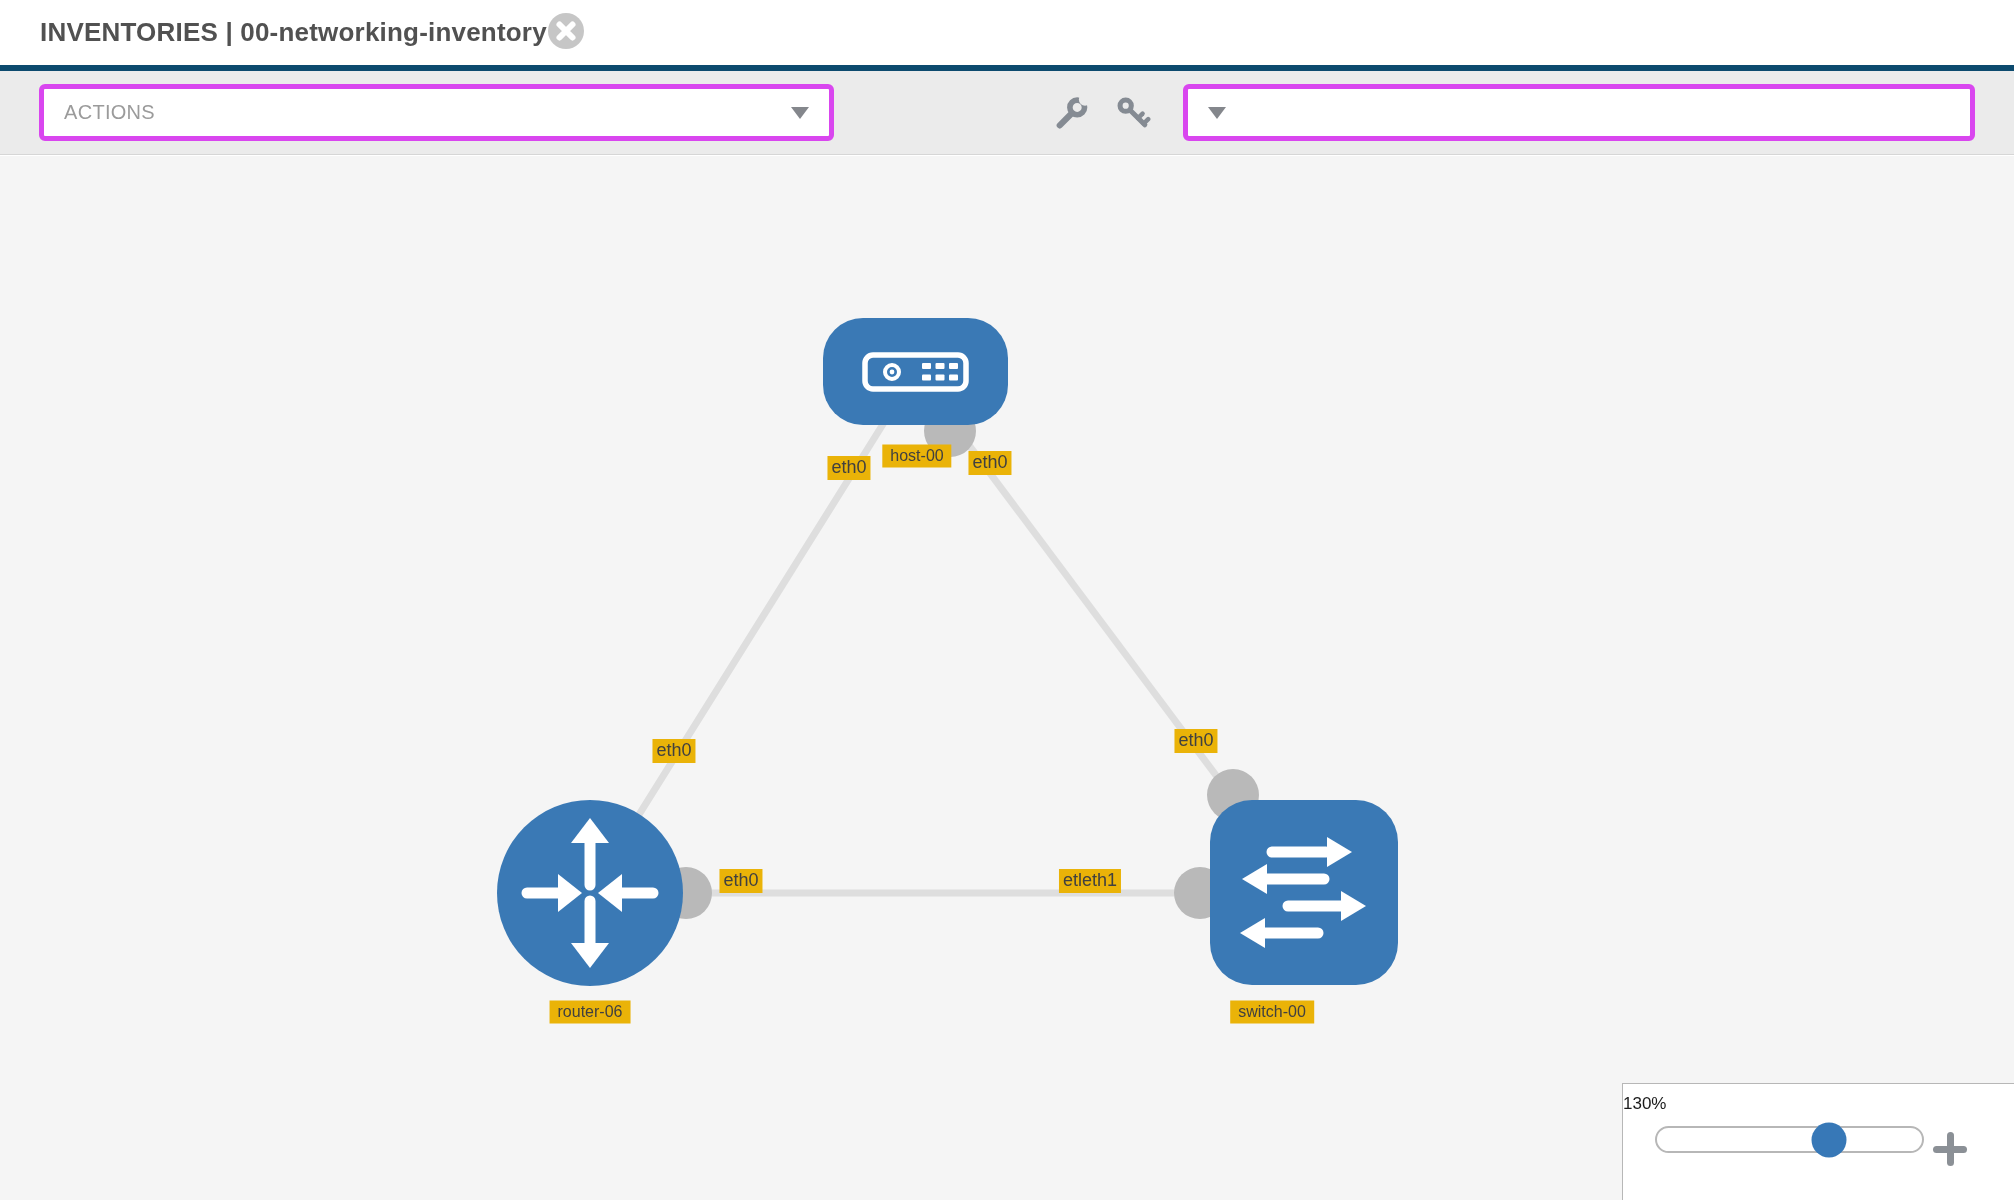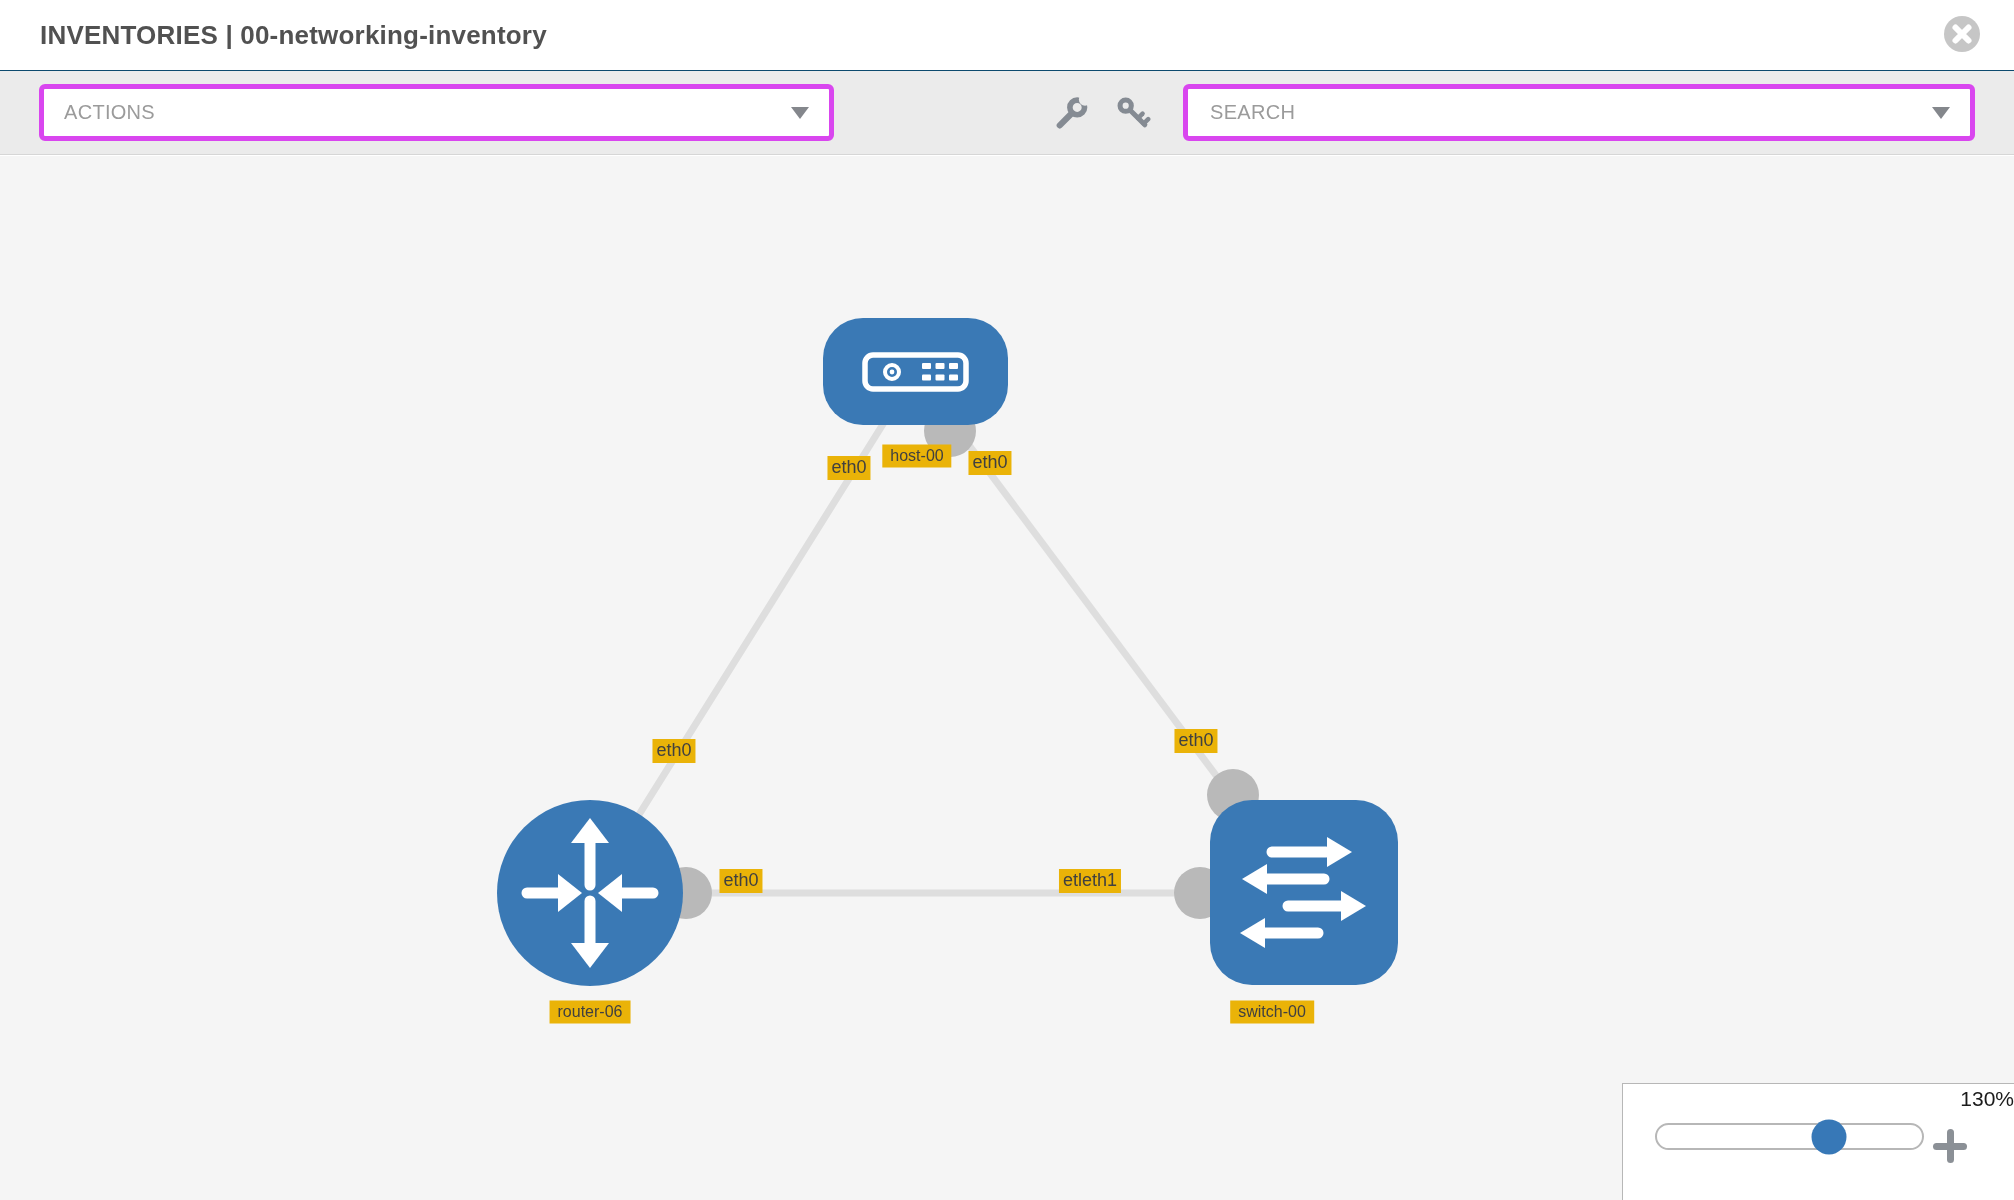--- a/index.html
+++ b/index.html
@@ -10,22 +10,22 @@
     background: #ffffff;
     position: relative;
     overflow: hidden;
   }
   button { background: none; border: none; padding: 0; cursor: pointer; }
 
   
   .header {
     height: 71px;
     background: #ffffff;
-    border-bottom: 1px solid #0c4a6e;
-    display: flex; align-items: center; justify-content: space-between;
+    border-bottom: 6px solid #0c4a6e;
+    display: flex; align-items: center; 
     padding: 0 33px 0 40px;
   }
   .page-title {
     font-size: 26px; font-weight: bold; color: #515151; letter-spacing: .2px;
   }
 
   
   .toolbar {
     height: 84px;
     background: #ebebeb;
@@ -71,22 +71,22 @@
   .port-label { font-size: 18px; padding: 1px 4px 2px; }
 
   
   .zoom-panel {
     position: absolute; left: 1622px; top: 1083px;
     width: 392px; height: 117px;
     background: #ffffff;
     border: 1px solid #b7b7b7; border-right: none; border-bottom: none;
   }
   .zoom-level {
-    margin-top: 3px; text-align: right;
-    font-size: 21px; color: #1b1b1b;
+    margin-top: 10px; text-align: left;
+    font-size: 17px; color: #1b1b1b;
   }
   .zoom-row {
     display: flex; align-items: center;
     margin-top: 12px; padding-left: 24px;
   }
   .minus-bar { width: 36px; height: 7px; border-radius: 3.5px; background: #8b9096; }
   .zoom-track {
     position: relative; margin-left: 8px;
     width: 269px; height: 27px;
     background: #fff; border: 2px solid #b7b7b7; border-radius: 14px;
@@ -134,21 +134,20 @@
   <button class="tool-btn key-btn" aria-label="key">
     <svg width="36" height="36" viewBox="0 0 32 32">
       <circle cx="9.5" cy="9.5" r="5" fill="none" stroke="#858b93" stroke-width="4.5"></circle>
       <path d="M13.5 13.5 L26.5 26.5" stroke="#858b93" stroke-width="4.5" stroke-linecap="round" fill="none"></path>
       <path d="M20.5 20.5 L24.5 16.5" stroke="#858b93" stroke-width="4" stroke-linecap="round" fill="none"></path>
       <path d="M25.5 25.5 L29.5 21.5" stroke="#858b93" stroke-width="4" stroke-linecap="round" fill="none"></path>
     </svg>
   </button>
 
   <div class="select-box search-box">
-    <input type="text" placeholder="SEARCH" style="">
     <span class="caret-down"></span>
   </div>
 </div>
 
 <div class="canvas">
 
   <svg class="topology-svg" width="2014" height="1044" viewBox="0 0 2014 1044">
 
     <line x1="915" y1="217" x2="590" y2="737" stroke-width="7" stroke="#dedede"></line>
     <line x1="915" y1="217" x2="1304" y2="737" stroke-width="7" stroke="#dedede"></line>

